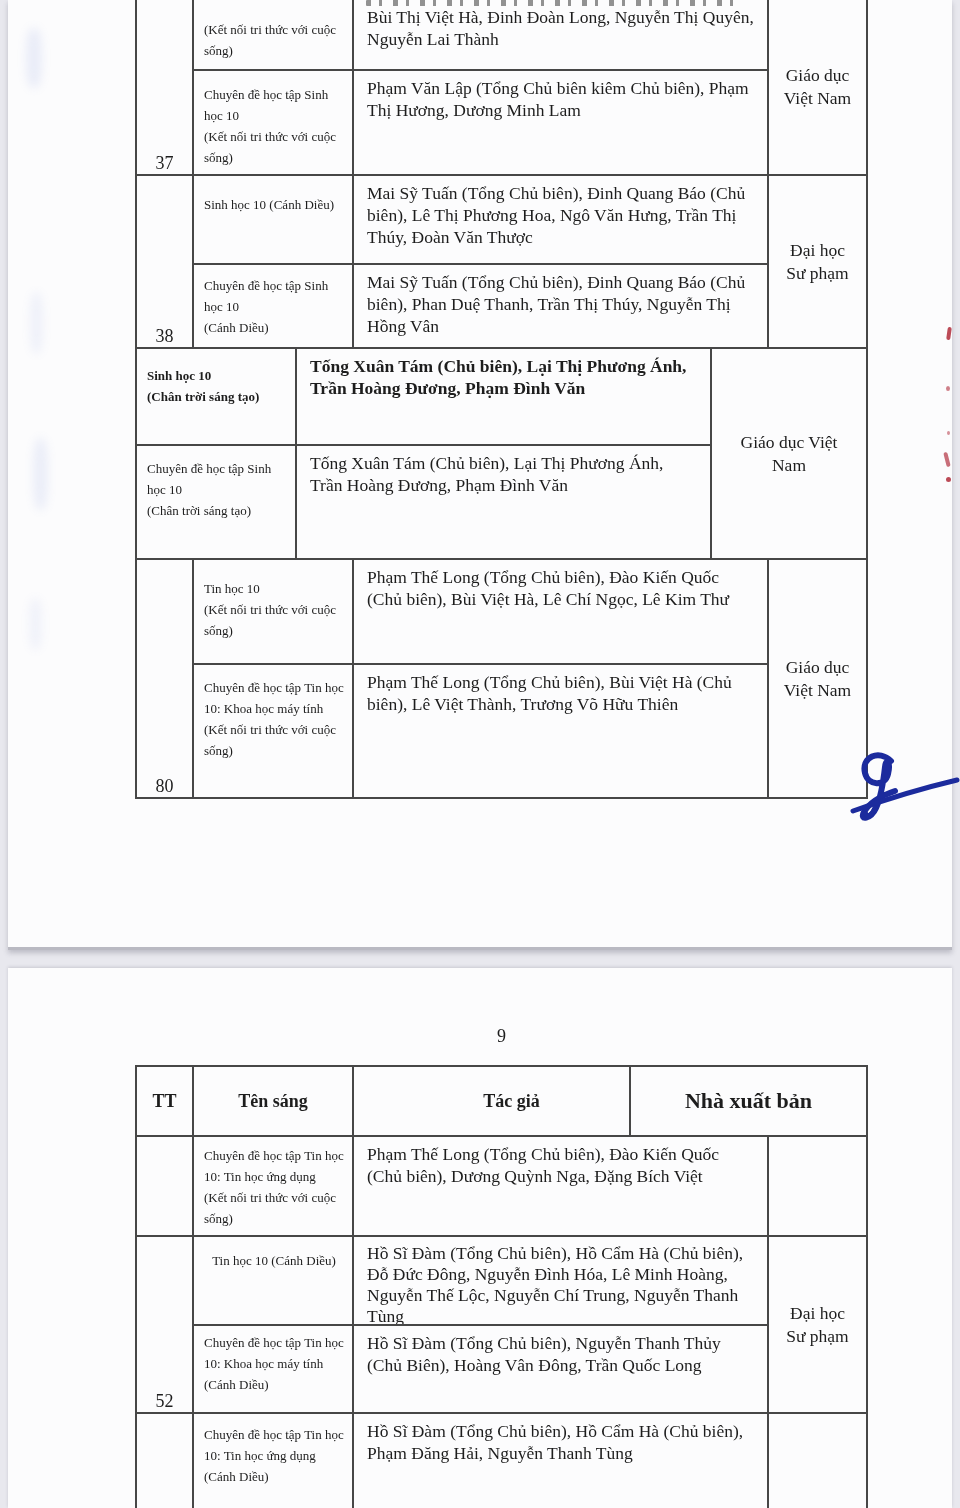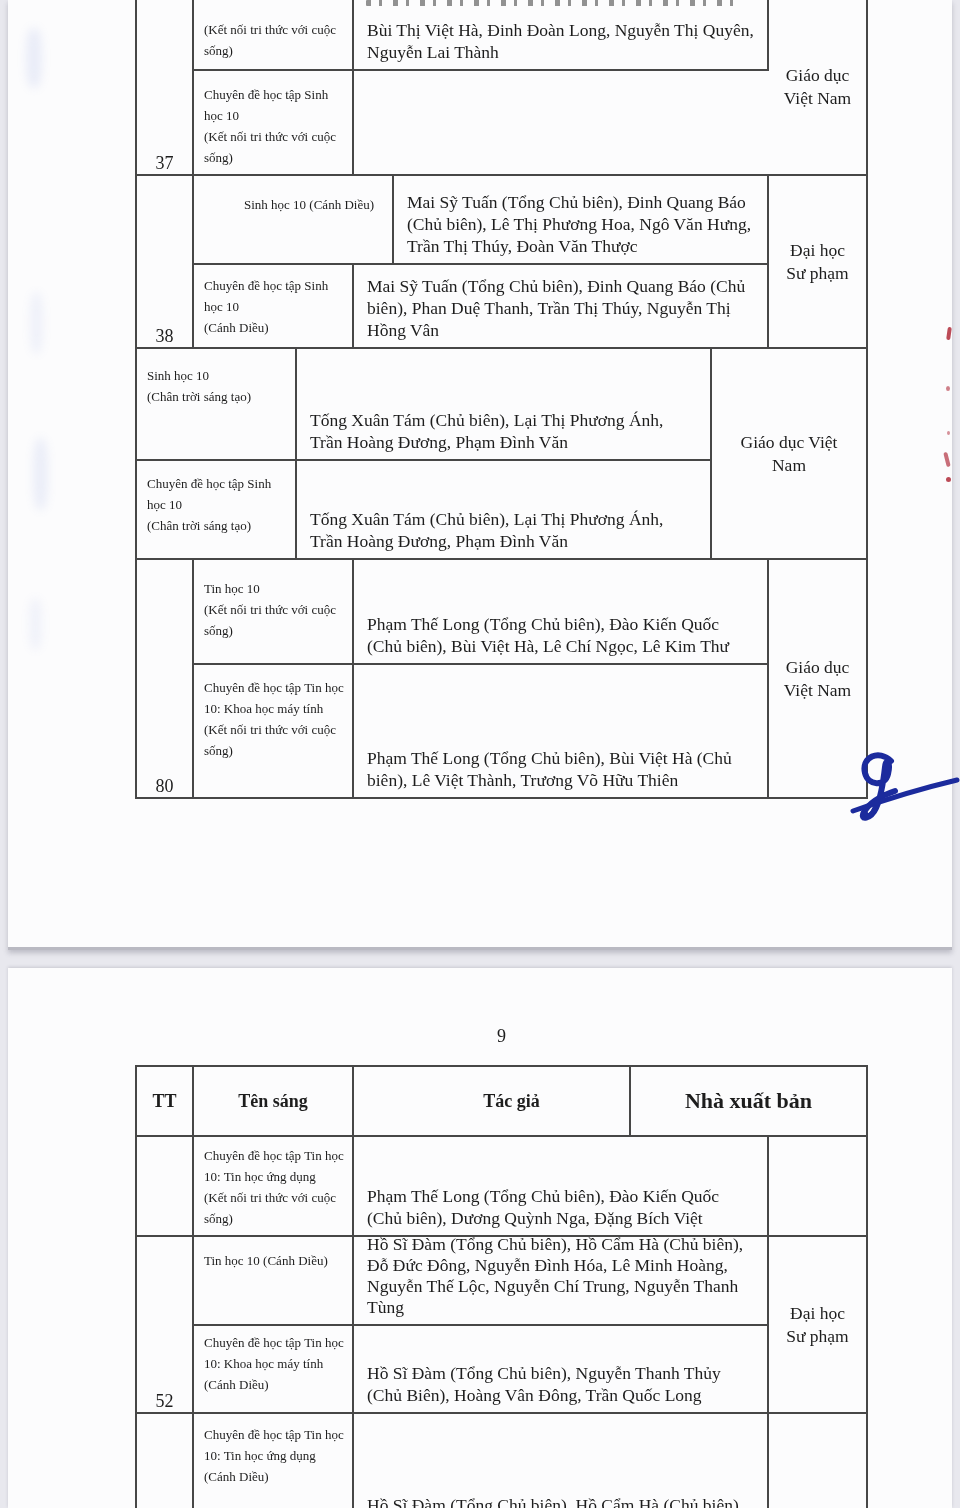--- a/index.html
+++ b/index.html
@@ -50,21 +50,21 @@
   .name{
     width:160px;flex:0 0 160px;
     border-right:2px solid var(--ln);
     padding:13px 8px 6px 10px;
     font-size:13px;line-height:21px;
   }
   .name span{white-space:pre-line;display:block;}
   .auth{
     flex:1;
     border-right:2px solid var(--ln);
-    display:flex;align-items:flex-end;
+    display:flex;align-items:flex-start;
     padding:6px 12px 6px 13px;
     font-size:17.5px;line-height:22px;
     position:relative;
   }
   .nxb{
     flex:1;
     display:flex;align-items:center;justify-content:center;
     text-align:center;
     padding:4px 14px;
     font-size:17.5px;line-height:23px;
@@ -120,33 +120,36 @@
           <div class="cell auth">
               <span class="cut-frag"></span>
               <span>Bùi Thị Việt Hà, Đinh Đoàn Long, Nguyễn Thị Quyên, Nguyễn Lai Thành</span>
             </div>
         </div>
         <div class="sub" style="flex:1;">
           <div class="cell name">
               <span>Chuyên đề học tập Sinh học 10
 (Kết nối tri thức với cuộc sống)</span>
             </div>
+          <div class="cell auth">
+              <span>Phạm Văn Lập (Tổng Chủ biên kiêm Chủ biên), Phạm Thị Hương, Dương Minh Lam</span>
+            </div>
         </div>
       </div>
       <div class="cell nxb">
           <span>Giáo dục Việt Nam</span>
         </div>
     </div>
 
     <div class="grp" style="height:173px;">
       <div class="cell tt">
           <span>38</span>
         </div>
       <div class="mid">
-        <div class="sub" style="height:87px;padding-left:40px;">
+        <div class="sub" style="height:87px;">
           <div class="cell name" style="padding-top:18px;">
               <span>Sinh học 10 (Cánh Diều)</span>
             </div>
           <div class="cell auth">
               <span>Mai Sỹ Tuấn (Tổng Chủ biên), Đinh Quang Báo (Chủ biên), Lê Thị Phương Hoa, Ngô Văn Hưng, Trần Thị Thúy, Đoàn Văn Thược</span>
             </div>
         </div>
         <div class="sub" style="flex:1;">
           <div class="cell name" style="padding-top:10px;">
               <span>Chuyên đề học tập Sinh học 10
@@ -157,21 +160,21 @@
             </div>
         </div>
       </div>
       <div class="cell nxb">
           <span>Đại học Sư phạm</span>
         </div>
     </div>
 
     <div class="grp" style="height:211px;">
       <div class="mid">
-        <div class="sub" style="height:110px;">
+        <div class="sub" style="height:95px;font-weight:bold;">
           <div class="cell name" style="padding-top:16px;">
               <span>Sinh học 10
 (Chân trời sáng tạo)</span>
             </div>
           <div class="cell auth">
               <span>Tống Xuân Tám (Chủ biên), Lại Thị Phương Ánh, Trần Hoàng Đương, Phạm Đình Văn</span>
             </div>
         </div>
         <div class="sub" style="flex:1;">
           <div class="cell name" style="padding-top:12px;">
@@ -251,21 +254,21 @@
           <span></span>
         </div>
     </div>
 
     <div class="grp" style="height:177px;">
       <div class="cell tt">
           <span>52</span>
         </div>
       <div class="mid">
         <div class="sub" style="height:87px;">
-          <div class="cell name" style="">
+          <div class="cell name" style="text-align:center;">
               <span>Tin học 10 (Cánh Diều)</span>
             </div>
           <div class="cell auth" style="line-height:21px;">
               <span>Hồ Sĩ Đàm (Tổng Chủ biên), Hồ Cẩm Hà (Chủ biên), Đỗ Đức Đông, Nguyễn Đình Hóa, Lê Minh Hoàng, Nguyễn Thế Lộc, Nguyễn Chí Trung, Nguyễn Thanh Tùng</span>
             </div>
         </div>
         <div class="sub" style="flex:1;">
           <div class="cell name" style="padding-top:6px;">
               <span>Chuyên đề học tập Tin học 10: Khoa học máy tính
 (Cánh Diều)</span>

